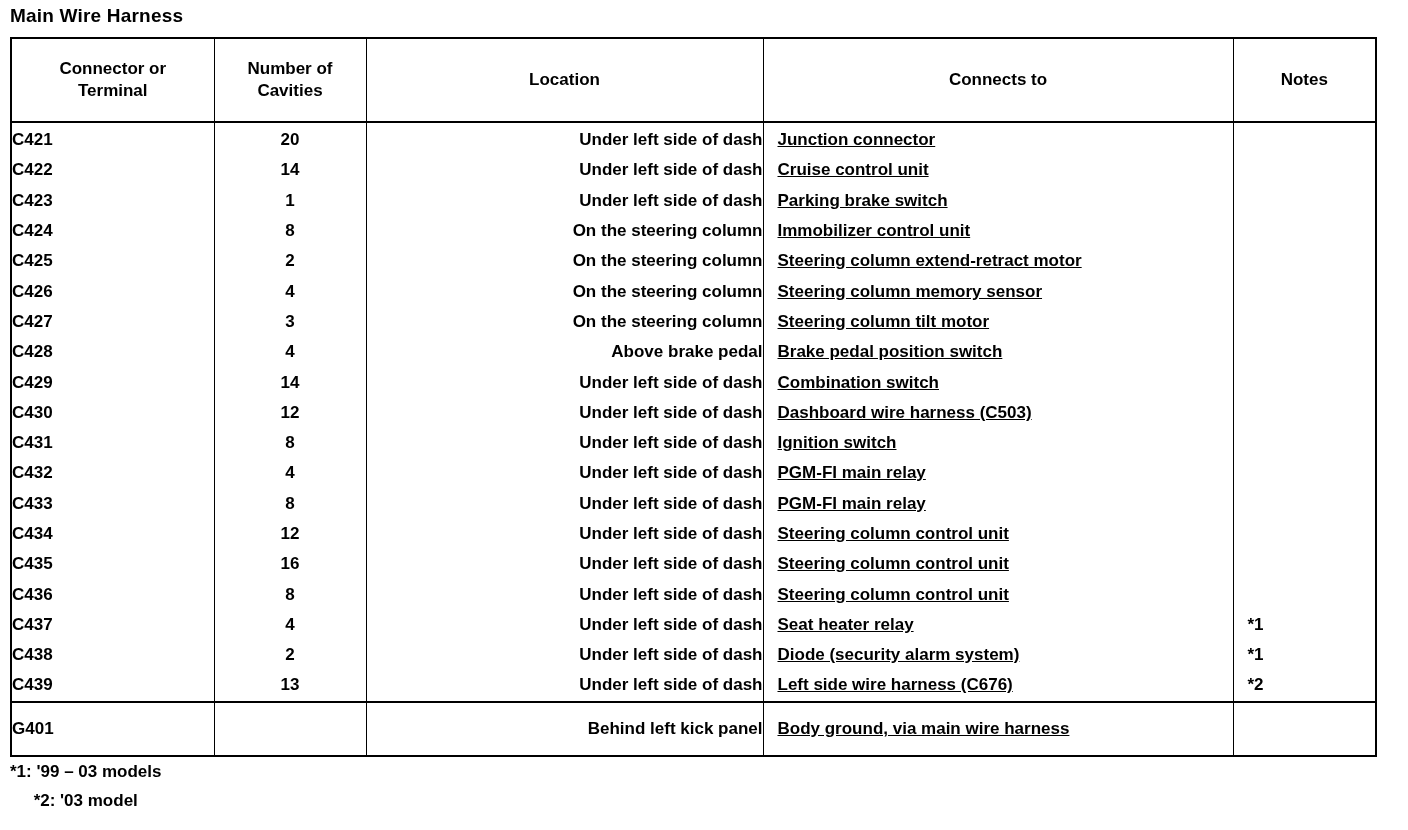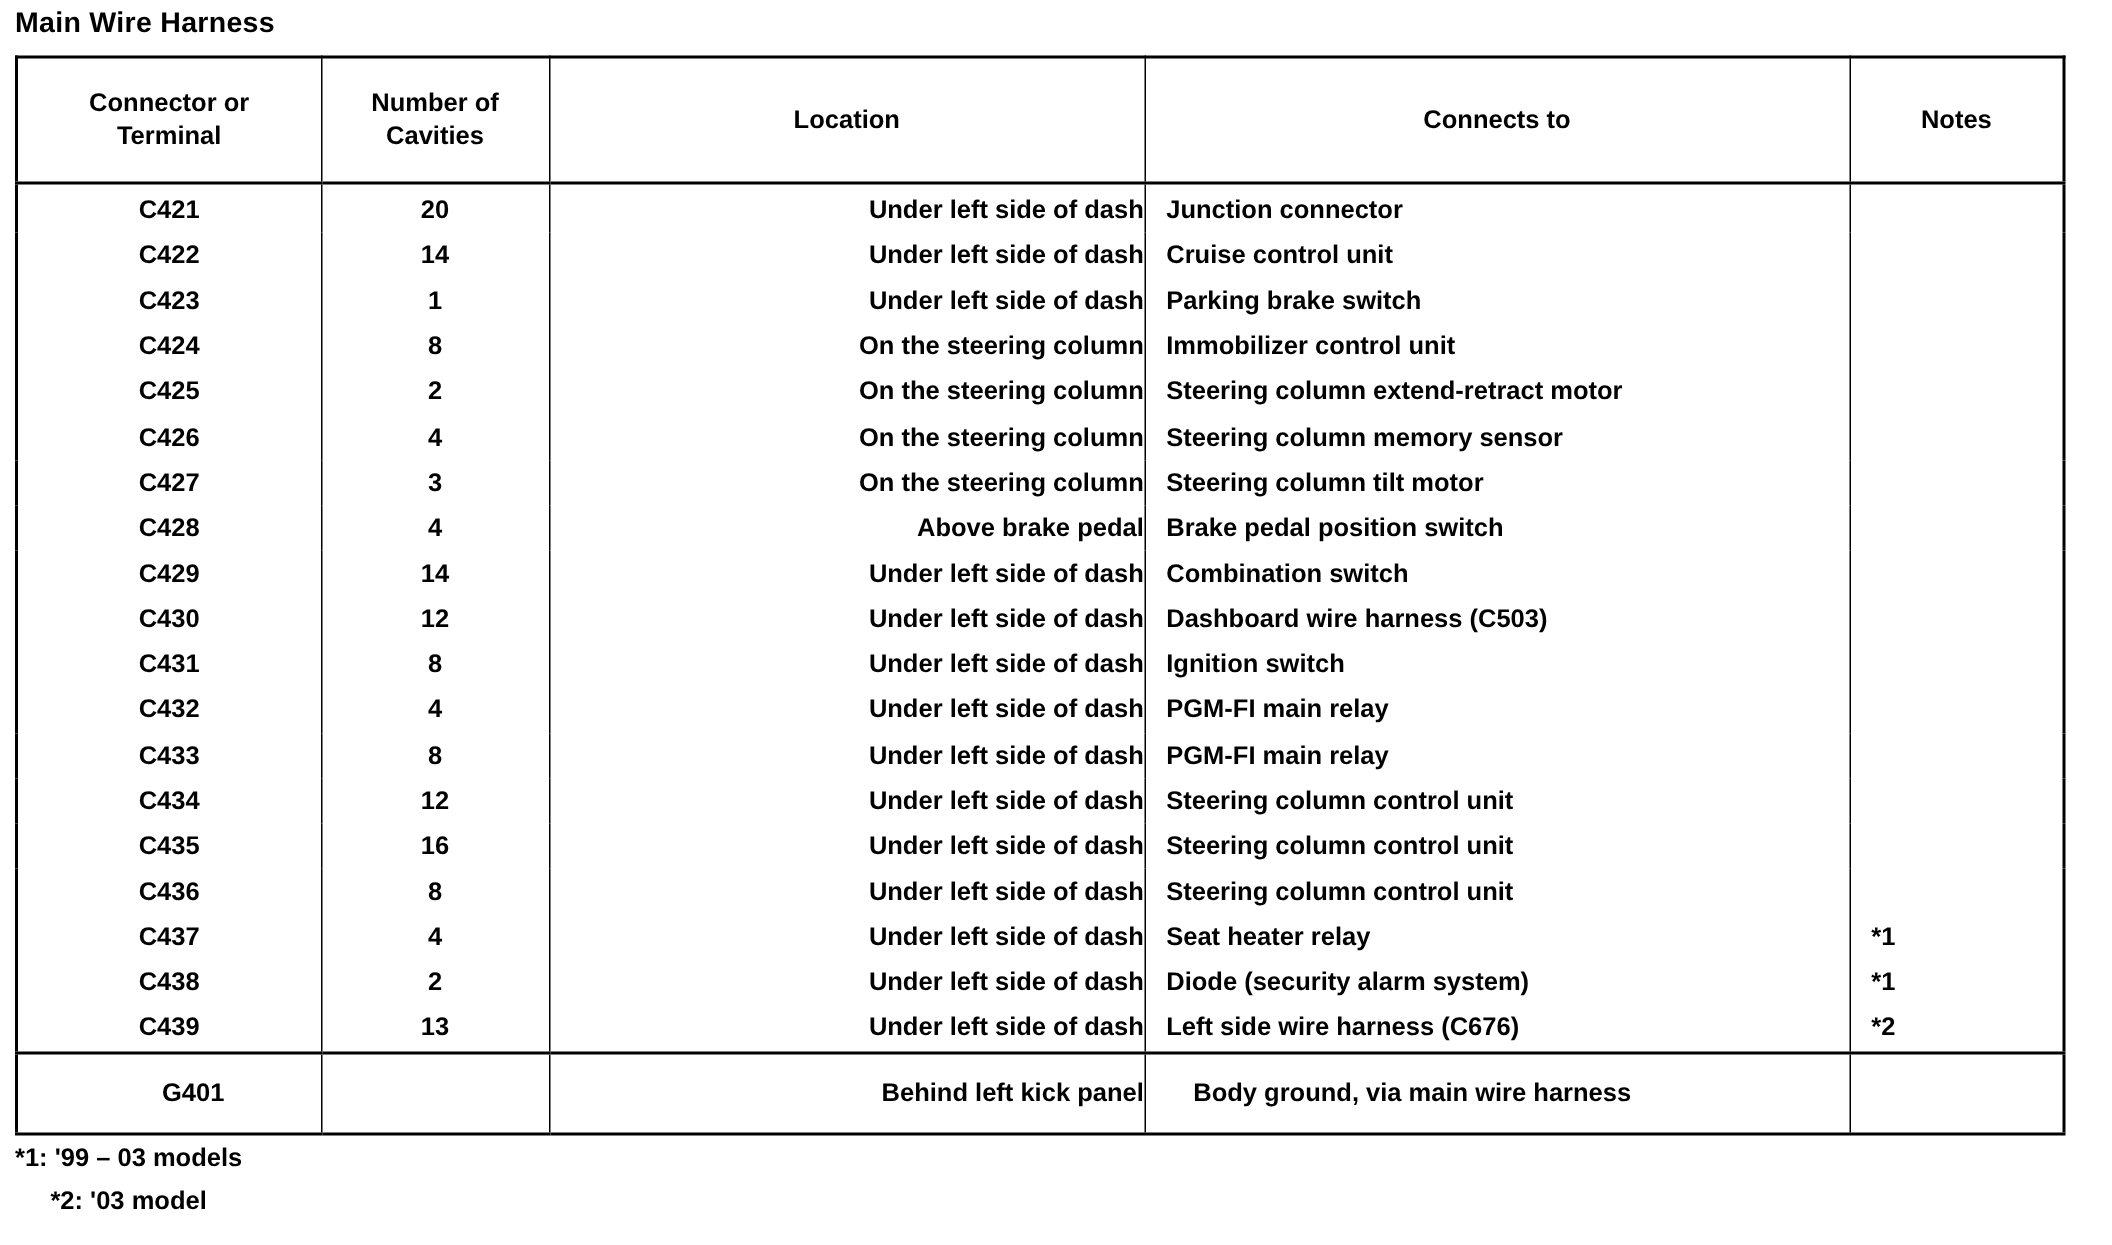--- a/index.html
+++ b/index.html
@@ -57,33 +57,32 @@
   }
   .harness-table tbody tr:first-child td {
     padding-top: 2px;
   }
   .col-connector { width: 203px; }
   .col-cavities  { width: 152px; }
   .col-location  { width: 397px; }
   .col-connects  { width: 470px; }
   .col-notes     { width: 143px; }
 
-  td.c-connector { text-align: center; margin-left: 33px; }
+  td.c-connector { text-align: left; margin-left: 33px; }
   td.c-cavities  { text-align: center; margin-top: 40px; }
   td.c-location  { text-align: right; padding-left: 14px; }
-  td.c-connects  { text-align: left; padding-left: 14px; }
+  td.c-connects  { text-align: left; padding-left: 14px; text-decoration: underline; }
   td.c-notes     { text-align: left; padding-left: 14px; }
 
   tr.ground-row td {
     border-top: 2px solid #000000;
     height: 52px;
   }
   tbody tr:last-child td {
     border-bottom: 2px solid #000000;
-    padding-left: 32px;
   }
   .harness-table {
     border: 2px solid #000000;
   }
   .footnotes {
     position: absolute;
     left: 10px;
     top: 757px;
     font-size: 17px;
     font-weight: bold;

